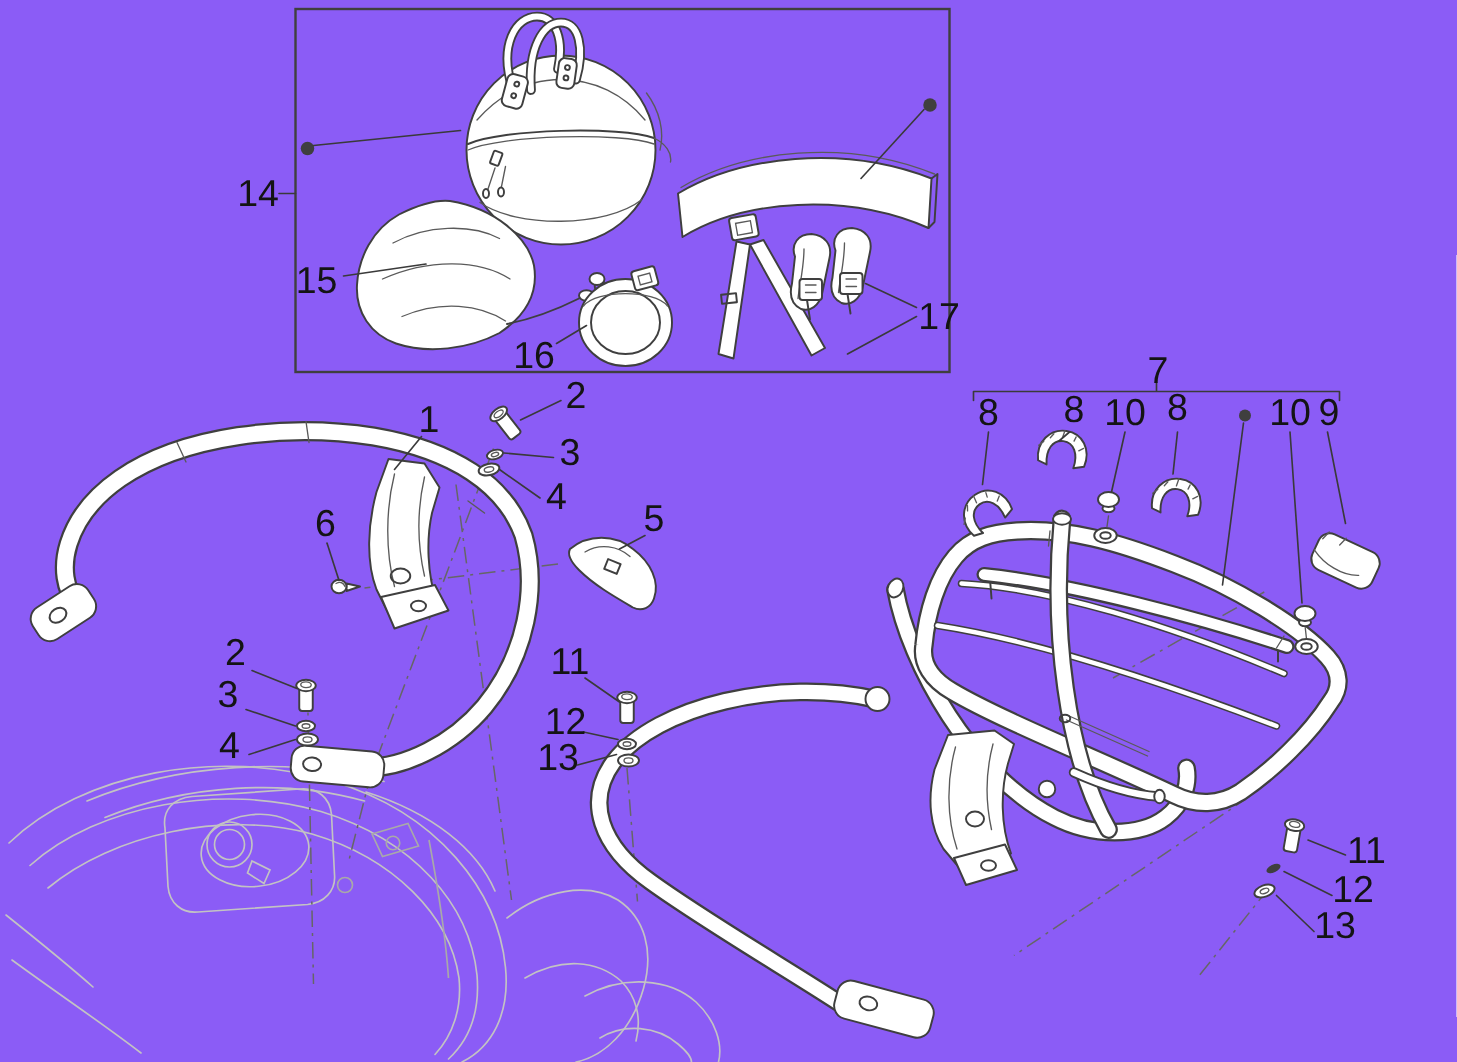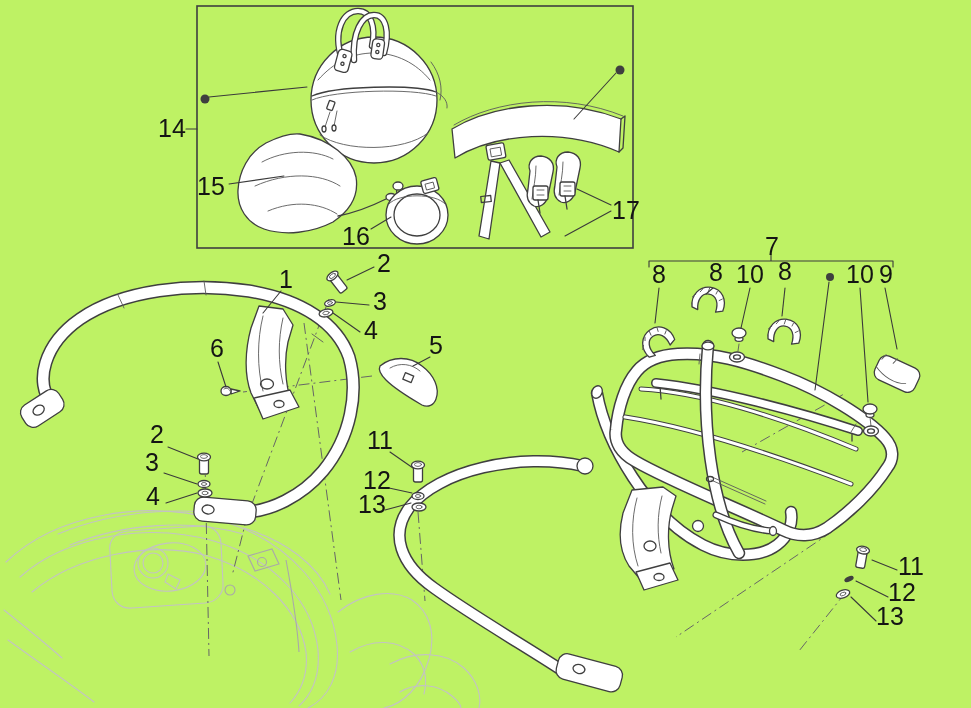--- a/index.html
+++ b/index.html
@@ -1,16 +1,16 @@
 <!DOCTYPE html>
 <html><head>
 <meta charset="utf-8">
 <style>
   html,body{margin:0;padding:0;background:#ffffff;}
-  .stage{position:relative;width:971px;height:708px;background:#bef264;overflow:hidden;}
+  .stage{position:relative;width:971px;height:708px;background:#8b5cf6;overflow:hidden;}
   svg{display:block;}
   .t-out{fill:none;stroke:#3f3f3f;stroke-linecap:round;stroke-linejoin:round;}
   .t-in{fill:none;stroke:#ffffff;stroke-linecap:round;stroke-linejoin:round;}
   .ln{fill:none;stroke:#3f3f3f;stroke-width:1.3;stroke-linecap:round;stroke-linejoin:round;}
   .thin{fill:none;stroke:#5a5a5a;stroke-width:0.9;stroke-linecap:round;}
   .wh{fill:#ffffff;stroke:#3f3f3f;stroke-width:1.3;stroke-linejoin:round;}
   .dk{fill:#3f3f3f;stroke:none;}
   .dd{fill:none;stroke:#666;stroke-width:1;stroke-dasharray:11 4 2 4;}
   .bd{fill:none;stroke:#c3c3c3;stroke-width:1.1;stroke-linecap:round;}
   .bd2{fill:none;stroke:#a9a9a9;stroke-width:1.1;}

